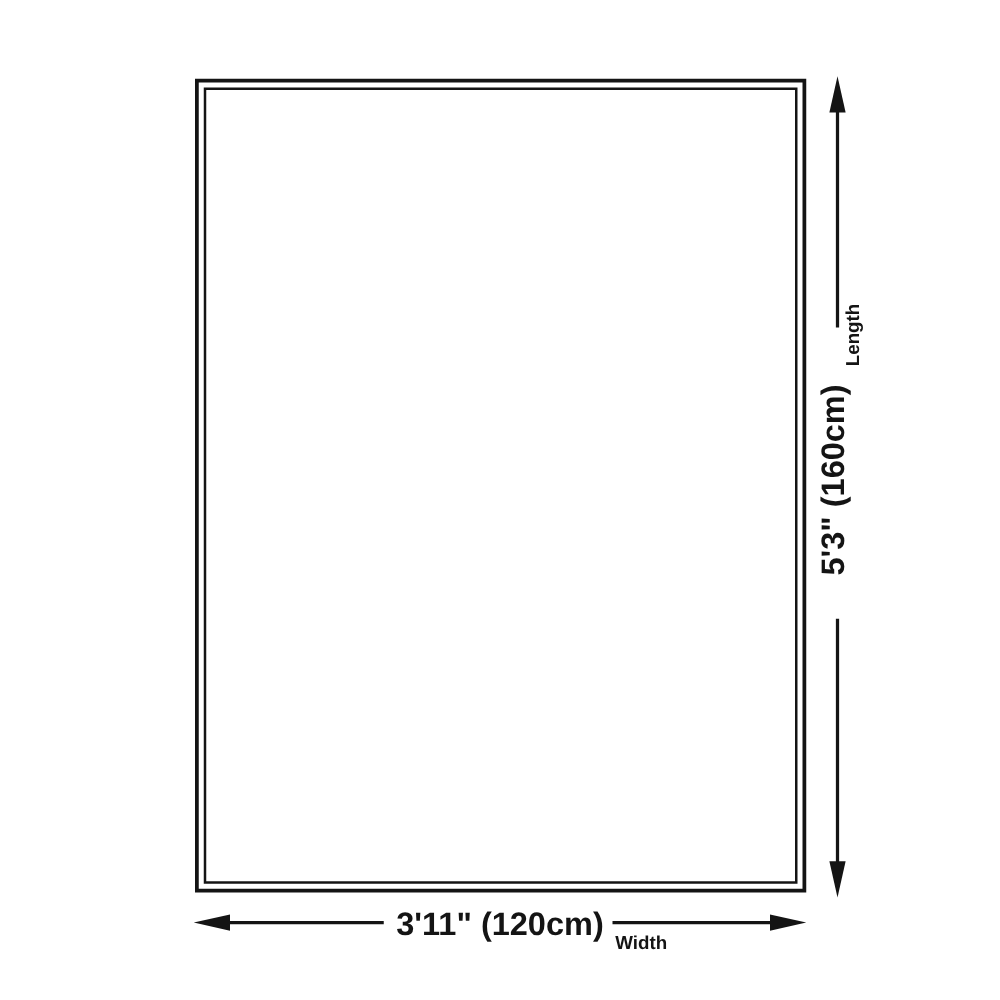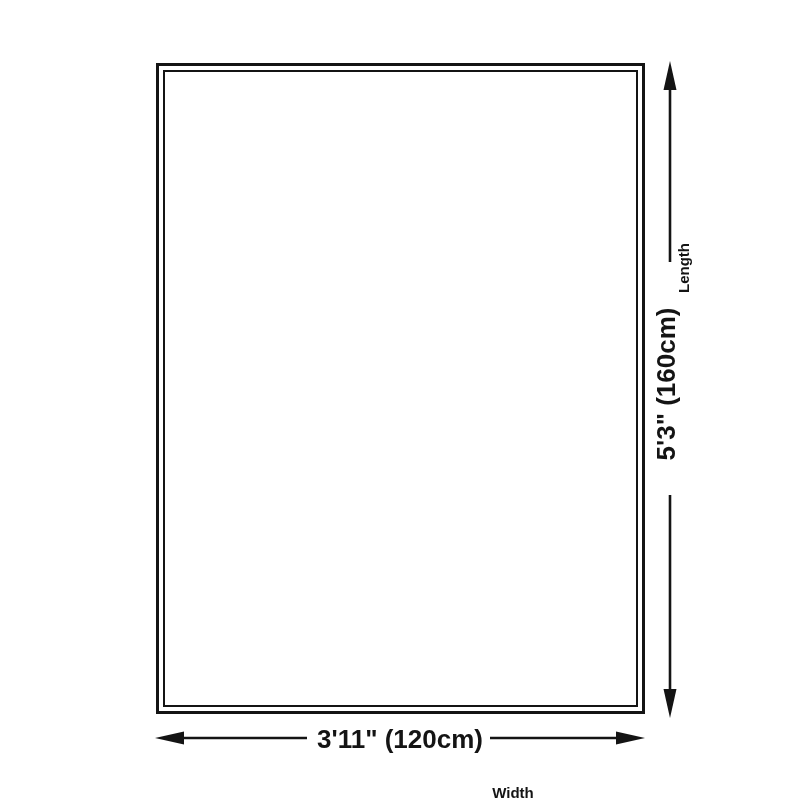--- a/index.html
+++ b/index.html
@@ -49,21 +49,21 @@
     color: var(--ink);
     font-size: 15px;
     font-weight: 700;
     line-height: 1;
     white-space: nowrap;
   }
   .center { transform: translate(-50%, -50%); }
   .rot    { transform: translate(-50%, -50%) rotate(-90deg); }
 
   .width-value  { left: 400px; top: 739px; }
-  .width-label  { left: 513px; top: 792px; }
+  .width-label  { left: 513px; top: 755px; }
   .length-value { left: 666px; top: 384px; }
   .length-label { left: 683px; top: 268px; }
 </style>
 </head>
 <body>
 
 <div class="stage">
 
   <div class="rug-outer">
     <div class="rug-inner"></div>

